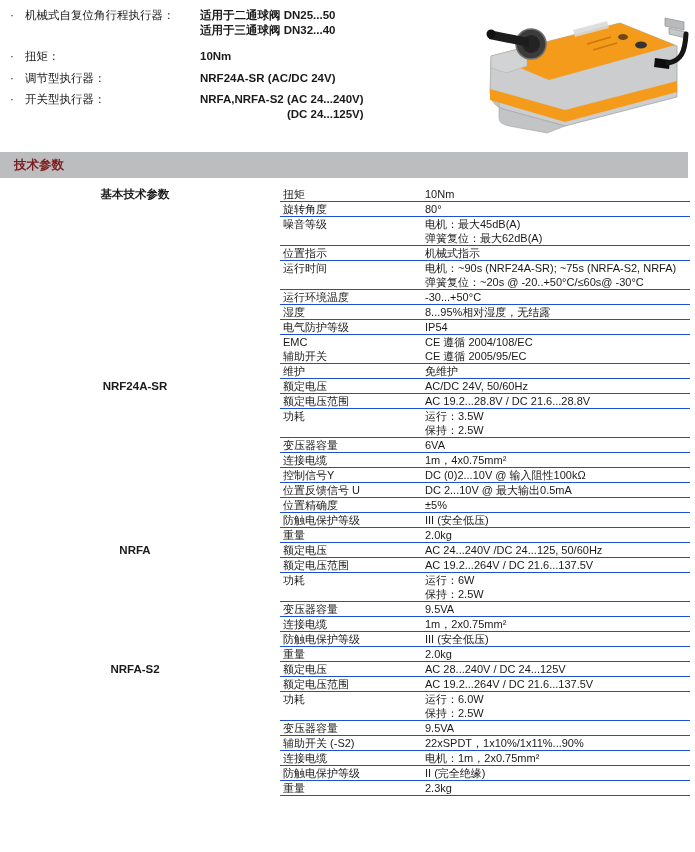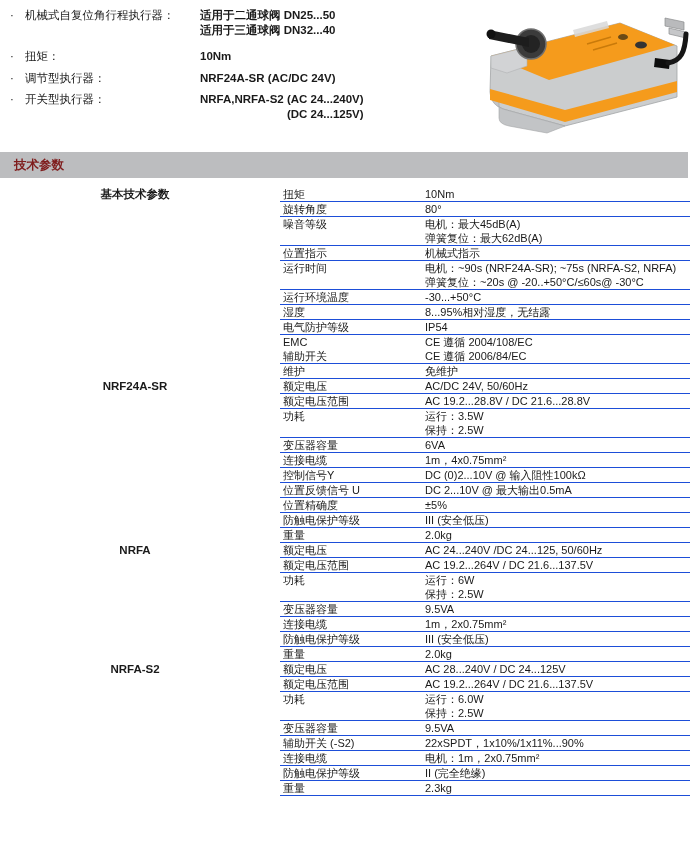--- a/index.html
+++ b/index.html
@@ -204,21 +204,21 @@
     </div>
     <div class="t-row">
       <div class="t-gutter"></div>
       <div class="t-content">
         <div class="t-label">
           <div class="line">EMC</div>
           <div class="line">辅助开关</div>
         </div>
         <div class="t-value">
           <div class="line">CE 遵循 2004/108/EC</div>
-          <div class="line">CE 遵循 2006/84/EC</div>
+          <div class="line">CE 遵循 2005/95/EC</div>
         </div>
       </div>
     </div>
     <div class="t-row">
       <div class="t-gutter"></div>
       <div class="t-content">
         <div class="t-label">
           <div class="line">维护</div>
         </div>
         <div class="t-value">

